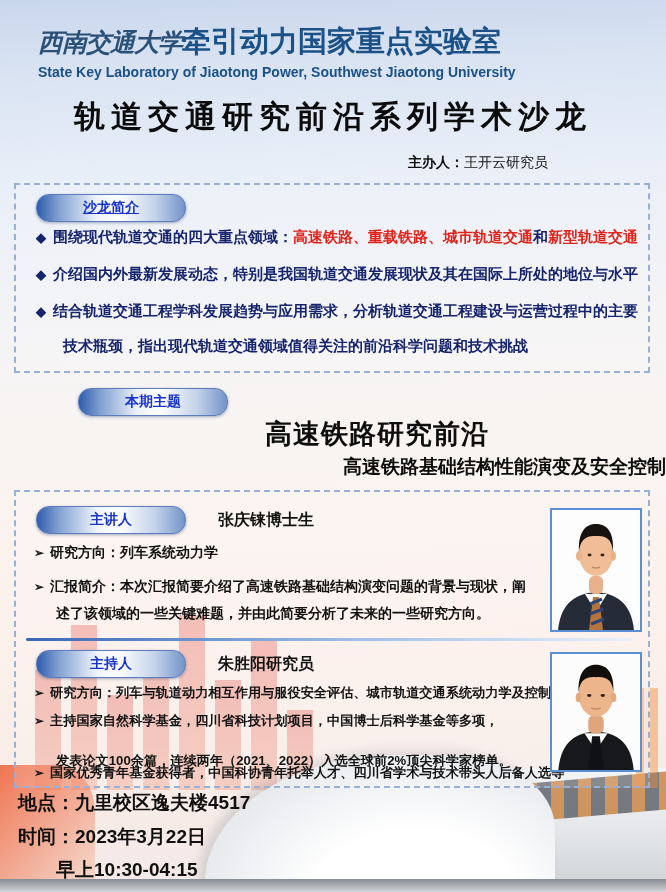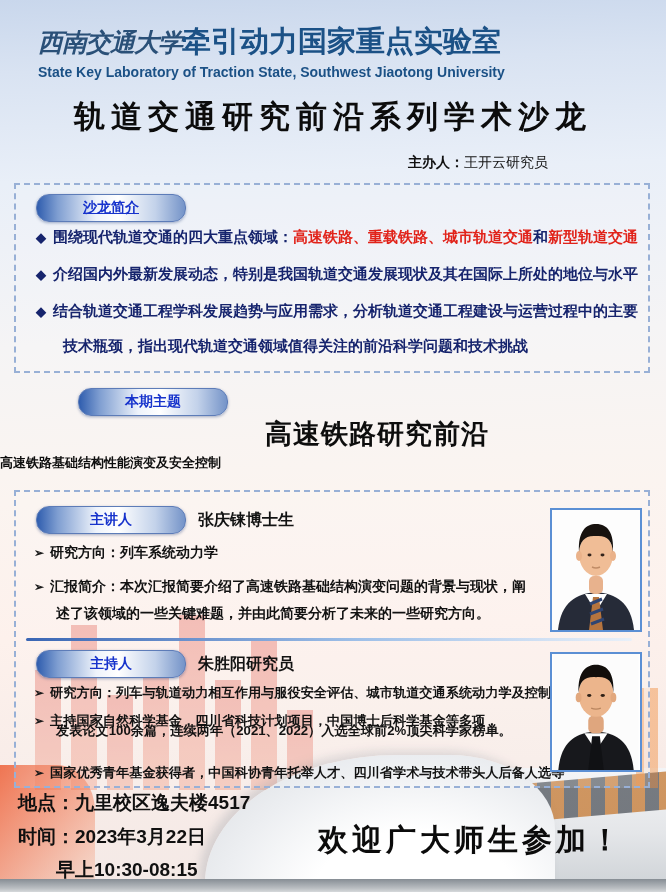--- a/index.html
+++ b/index.html
@@ -33,26 +33,26 @@
   .dash-box{position:absolute;left:14px;width:636px;border:2px dashed #98b0d6;box-sizing:border-box;background:rgba(255,255,255,.12);}
   .box1{top:183px;height:190px;}
   .box2{top:490px;height:298px;}
   .badge{position:absolute;width:148px;height:26px;border-radius:13px;border:1px solid #5d7cb8;
     background:linear-gradient(90deg,#2f5dae 0%,#7f9ed1 14%,#eef3fb 40%,#ffffff 55%,#c3d2ea 80%,#7493c8 100%);
     display:flex;align-items:center;justify-content:center;font-weight:bold;font-size:14px;color:#1733cc;
     box-shadow:0 1px 3px rgba(30,60,120,.4);white-space:nowrap;}
   .line{position:absolute;white-space:nowrap;font-weight:bold;}
   .navy{color:#16246d;}
   .red{color:#e1231a;}
-  .blk{color:#121212;}
+  .blk{color:#121212;margin-left:20px;}
   .diamond{color:#16246d;margin-right:7px;font-size:13px;}
   .arrow{color:#1a1a1a;margin-right:6px;font-size:12px;}
   .topic-badge{left:34px;top:388px;margin-left:44px;}
   .topic-title{position:absolute;left:0;top:416px;width:666px;text-align:center;margin:0;font-size:27px;font-weight:bold;color:#0d0d0d;letter-spacing:1px;padding-left:44px;}
-  .topic-sub{position:absolute;left:0;top:454px;width:666px;text-align:left;margin:0;font-size:13px;font-weight:bold;color:#0d0d0d;}
+  .topic-sub{position:absolute;left:0;top:454px;width:666px;text-align:right;margin:0;font-size:19px;font-weight:bold;color:#0d0d0d;}
   .photo{position:absolute;left:534px;width:92px;border:2px solid #5b8fd4;background:#fff;box-sizing:border-box;}
   .photo svg{display:block;width:100%;height:100%;}
   .divider{position:absolute;left:10px;top:146px;width:606px;height:3px;border-radius:2px;
     background:linear-gradient(90deg,#3a66b4,#9fc0e8 55%,#e9f0f9);}
   .footer-line{position:absolute;font-size:19px;font-weight:bold;color:#101010;white-space:nowrap;}
   .welcome{position:absolute;left:318px;top:820px;font-family:"Liberation Serif",serif;font-size:30px;font-weight:bold;color:#0b0b0b;letter-spacing:4px;white-space:nowrap;}
 </style>
 </head>
 <body>
 
@@ -75,21 +75,21 @@
   <div class="art red-bars-right"></div>
   <div class="art track-strip"></div>
 
   <div class="content">
 
     <div class="header">
       <div class="header-text">
         <div class="lab-line">
           <span class="uni-calli">西南交通大学</span><span class="lab-cn">牵引动力国家重点实验室</span>
         </div>
-        <div class="lab-en">State Key Laboratory of Traction State, Southwest Jiaotong University</div>
+        <div class="lab-en">State Key Laboratory of Jiaotong Power, Southwest Jiaotong University</div>
       </div>
     </div>
 
     <h1 class="main-title">轨道交通研究前沿系列学术沙龙</h1>
 
     <div class="organizer">
       <b>主办人：</b><span>王开云研究员</span>
     </div>
 
     <section class="dash-box box1">
@@ -157,21 +157,21 @@
           <span>主持人</span>
         </div>
       <span class="line blk" style="left:182px;top:162px;font-size:16px;">朱胜阳研究员</span>
 
       <p class="line blk" style="left:18px;top:192px;font-size:13.2px;margin:0;">
         <span class="arrow">➢</span><span>研究方向：列车与轨道动力相互作用与服役安全评估、城市轨道交通系统动力学及控制</span>
       </p>
       <p class="line blk" style="left:18px;top:220px;font-size:13.2px;margin:0;">
         <span class="arrow">➢</span><span>主持国家自然科学基金，四川省科技计划项目，中国博士后科学基金等多项，</span>
       </p>
-      <p class="line blk" style="left:40px;top:230px;font-size:13.2px;margin:0;">
+      <p class="line blk" style="left:40px;top:260px;font-size:13.2px;margin:0;">
         <span>发表论文100余篇，连续两年（2021、2022）入选全球前2%顶尖科学家榜单。</span>
       </p>
       <p class="line blk" style="left:18px;top:272px;font-size:13.2px;margin:0;">
         <span class="arrow">➢</span><span>国家优秀青年基金获得者，中国科协青年托举人才、四川省学术与技术带头人后备人选等</span>
       </p>
 
       <div class="photo" style="top:160px;height:120px;">
         <svg viewBox="0 0 88 120">
           <rect width="88" height="120" fill="#fcfcfc"></rect>
           <path d="M5,120 C8,90 23,82 44,80 C65,82 80,90 83,120 Z" fill="#17181c"></path>
@@ -190,18 +190,17 @@
 
     </section>
 
     <div class="footer-line" style="left:18px;top:790px;">
       <span>地点：</span><span>九里校区逸夫楼4517</span>
     </div>
     <div class="footer-line" style="left:18px;top:824px;">
       <span>时间：</span><span>2023年3月22日</span>
     </div>
     <div class="footer-line" style="left:56px;top:857px;">
-      <span>早上10:30-08:15</span>
-    </div>
-    <div class="welcome">欢迎广大师生参加！</div>
+      <span>早上10:30-04:15</span>
+    </div>
 
   </div>
 </div>
 
 </body></html>

